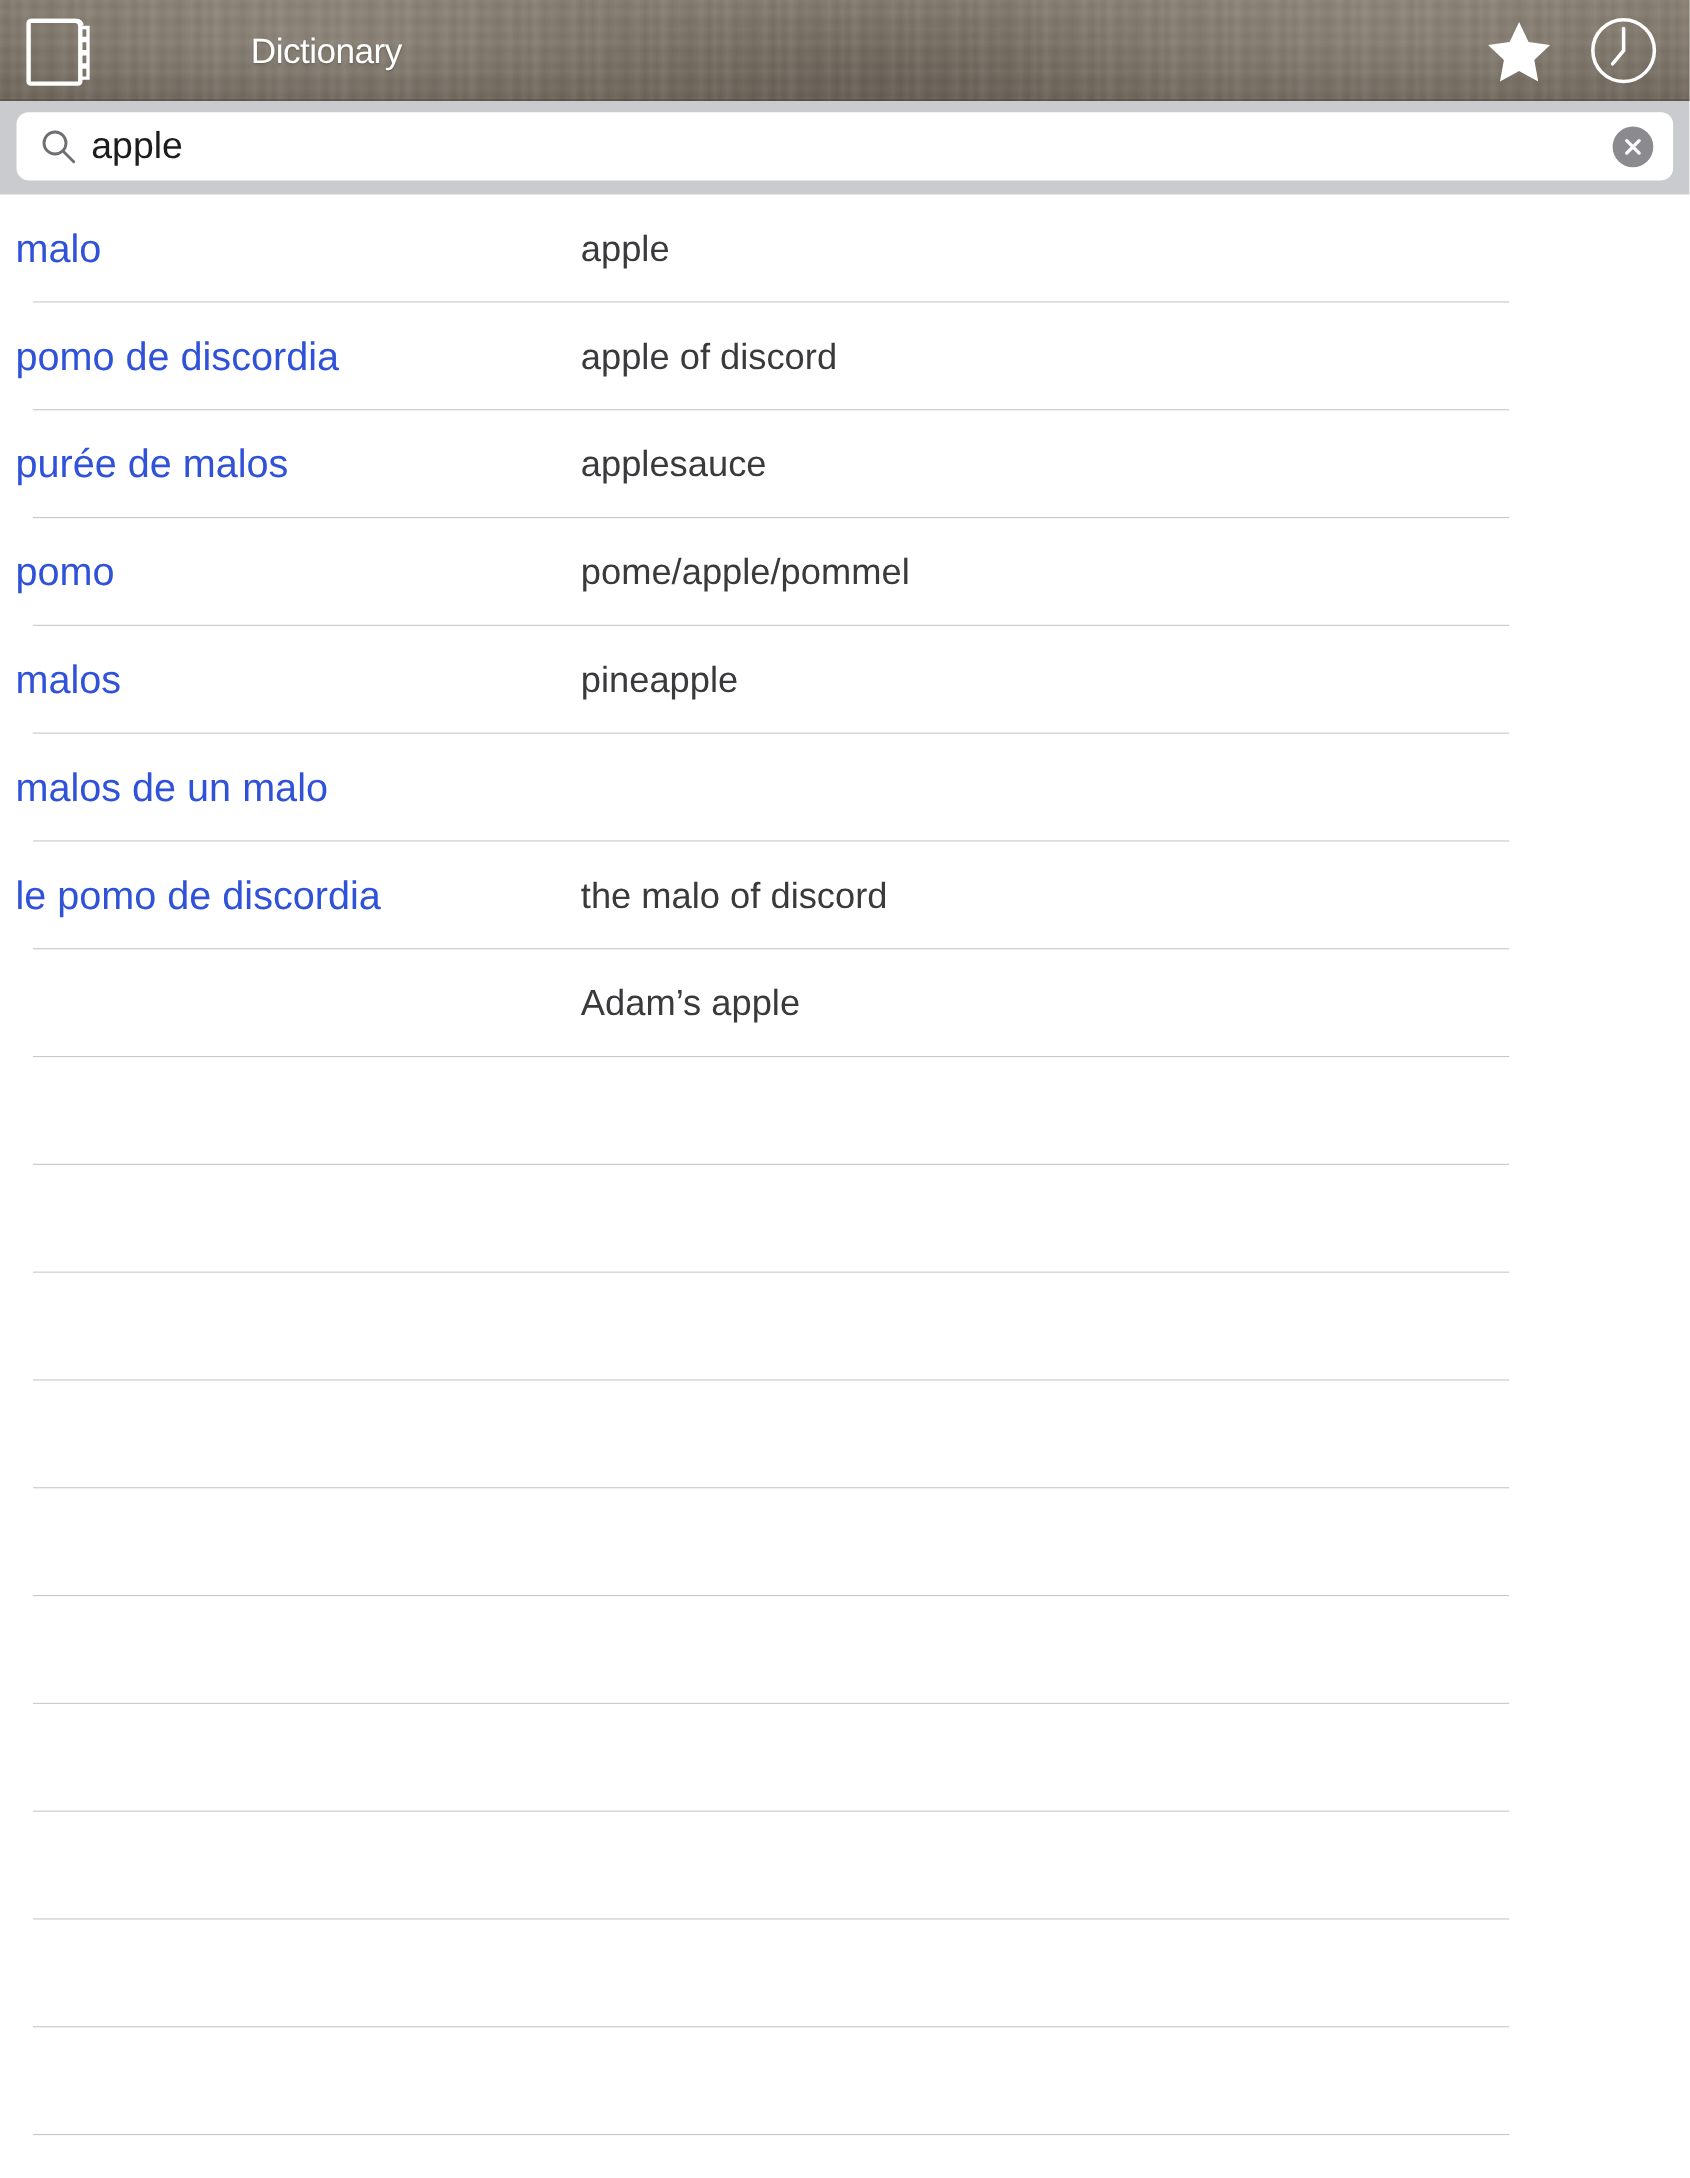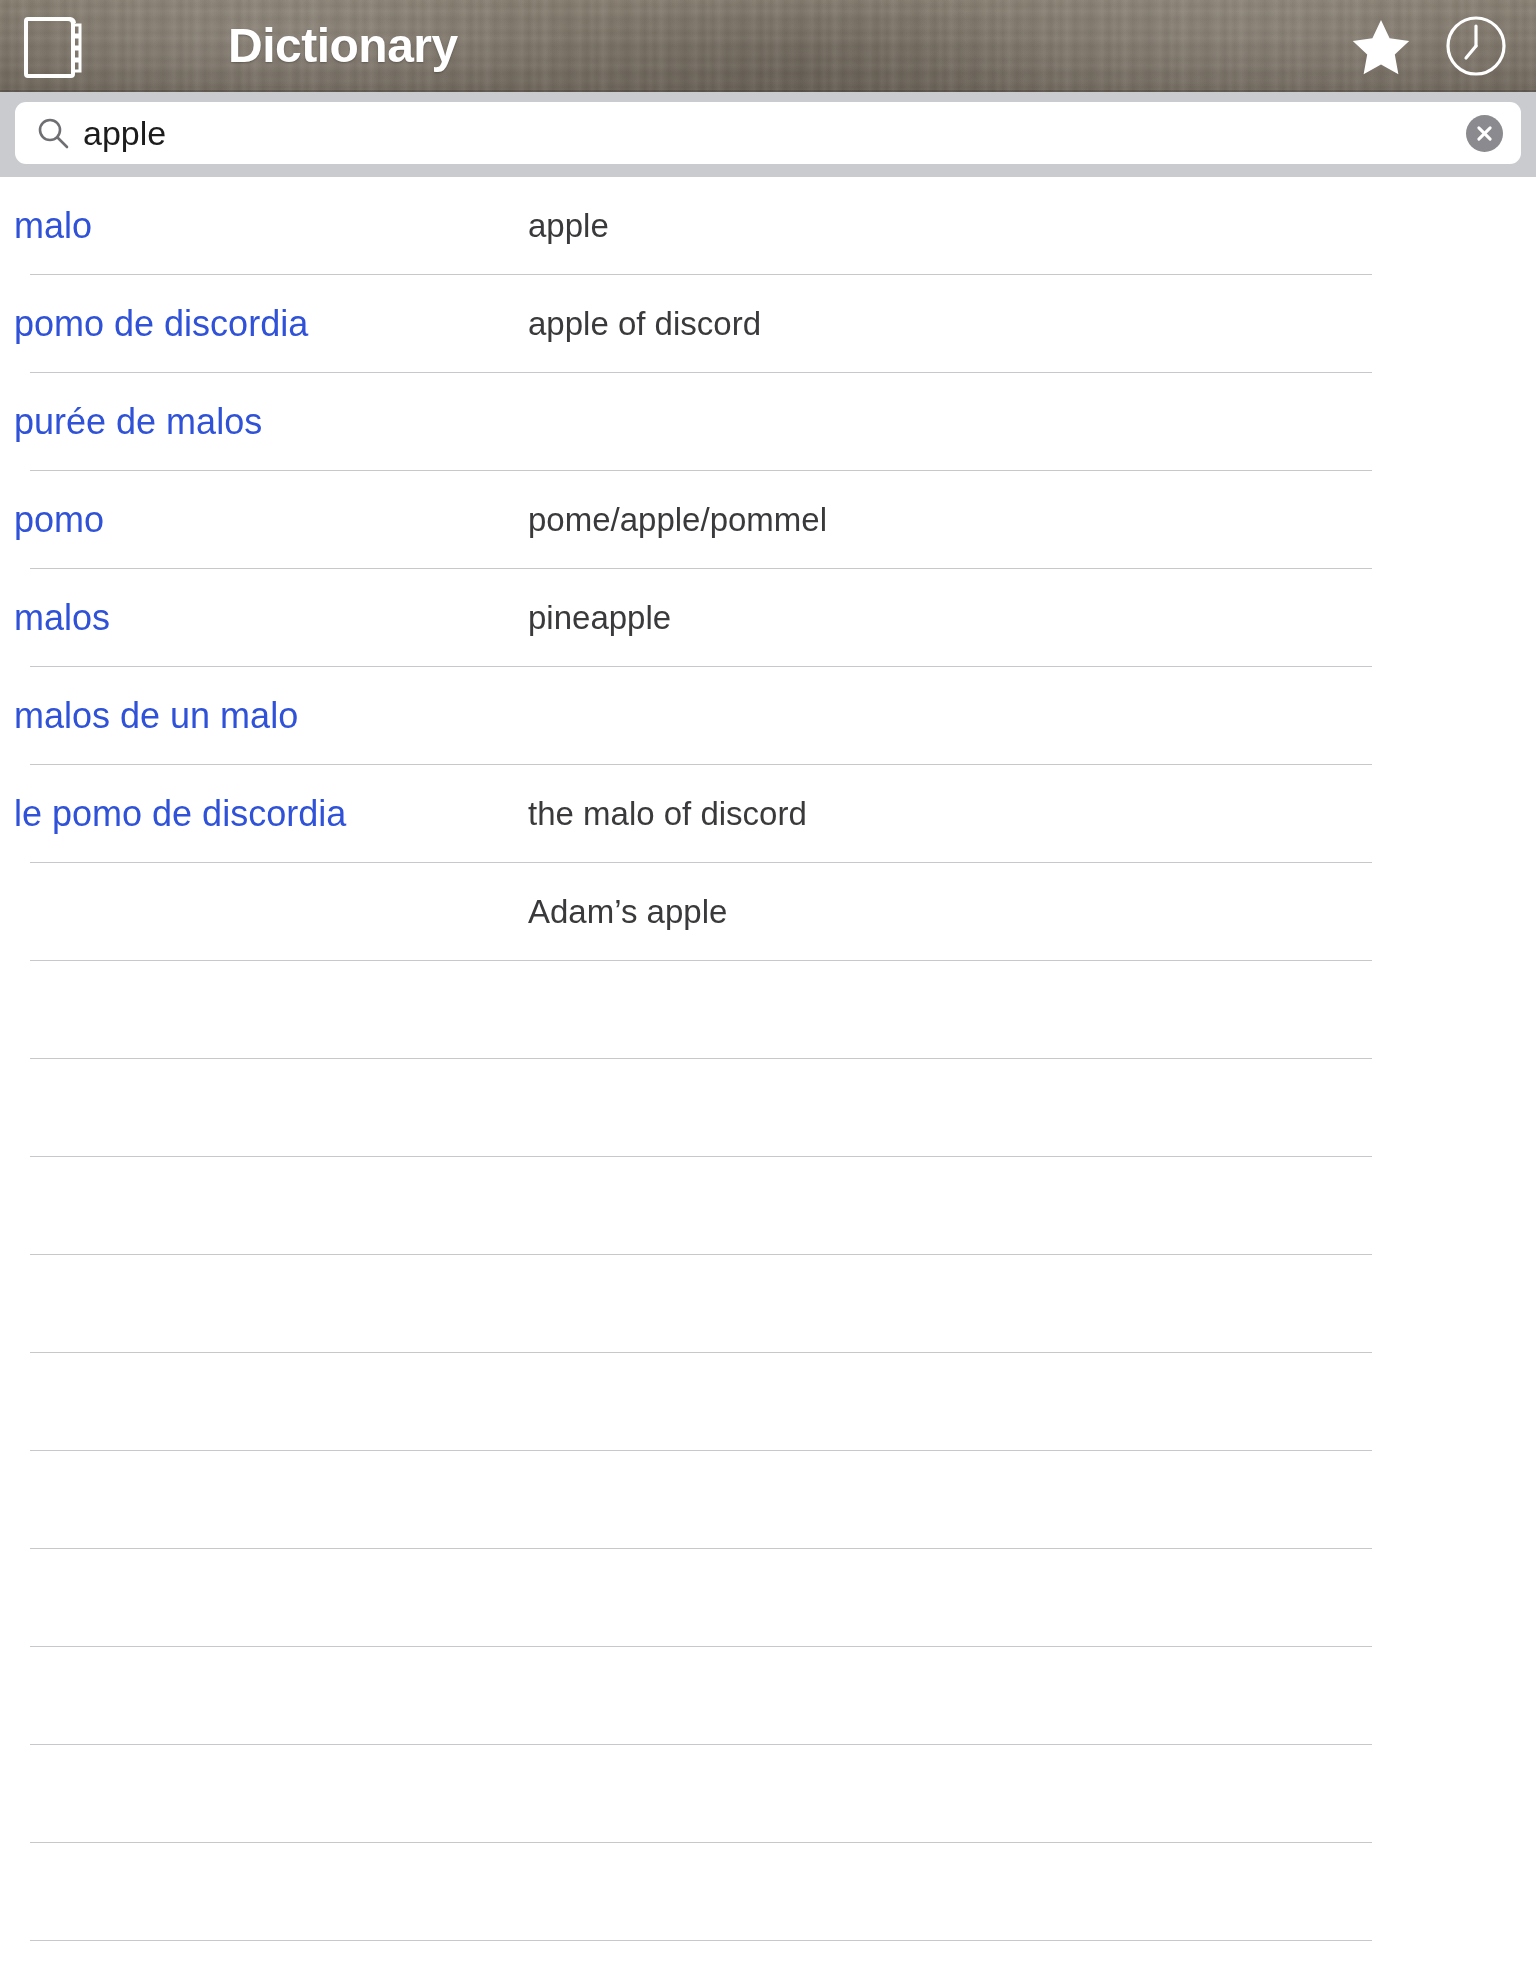--- a/index.html
+++ b/index.html
@@ -63,22 +63,22 @@
     left: 22px;
     top: 10px;
     width: 62px;
     height: 72px;
   }
 
   .nav-title {
     position: absolute;
     left: 228px;
     top: 14px;
-    font-size: 48px;
-    font-weight: bold;
+    font-size: 32px;
+    font-weight: normal;
     color: #ffffff;
     letter-spacing: -0.5px;
     line-height: 64px;
     white-space: nowrap;
     text-shadow: 0 1px 2px rgba(0,0,0,0.25);
   }
 
   .nav-star-button {
     position: absolute;
     right: 124px;
@@ -262,20 +262,21 @@
         <div class="row-gloss">apple</div>
         <div class="row-sep"></div>
       </div>
       <div class="result-row">
         <div class="row-term">pomo de discordia</div>
         <div class="row-gloss">apple of discord</div>
         <div class="row-sep"></div>
       </div>
       <div class="result-row">
         <div class="row-term">purée de malos</div>
+        <div class="row-gloss">applesauce</div>
         <div class="row-sep"></div>
       </div>
       <div class="result-row">
         <div class="row-term">pomo</div>
         <div class="row-gloss">pome/apple/pommel</div>
         <div class="row-sep"></div>
       </div>
       <div class="result-row">
         <div class="row-term">malos</div>
         <div class="row-gloss">pineapple</div>

